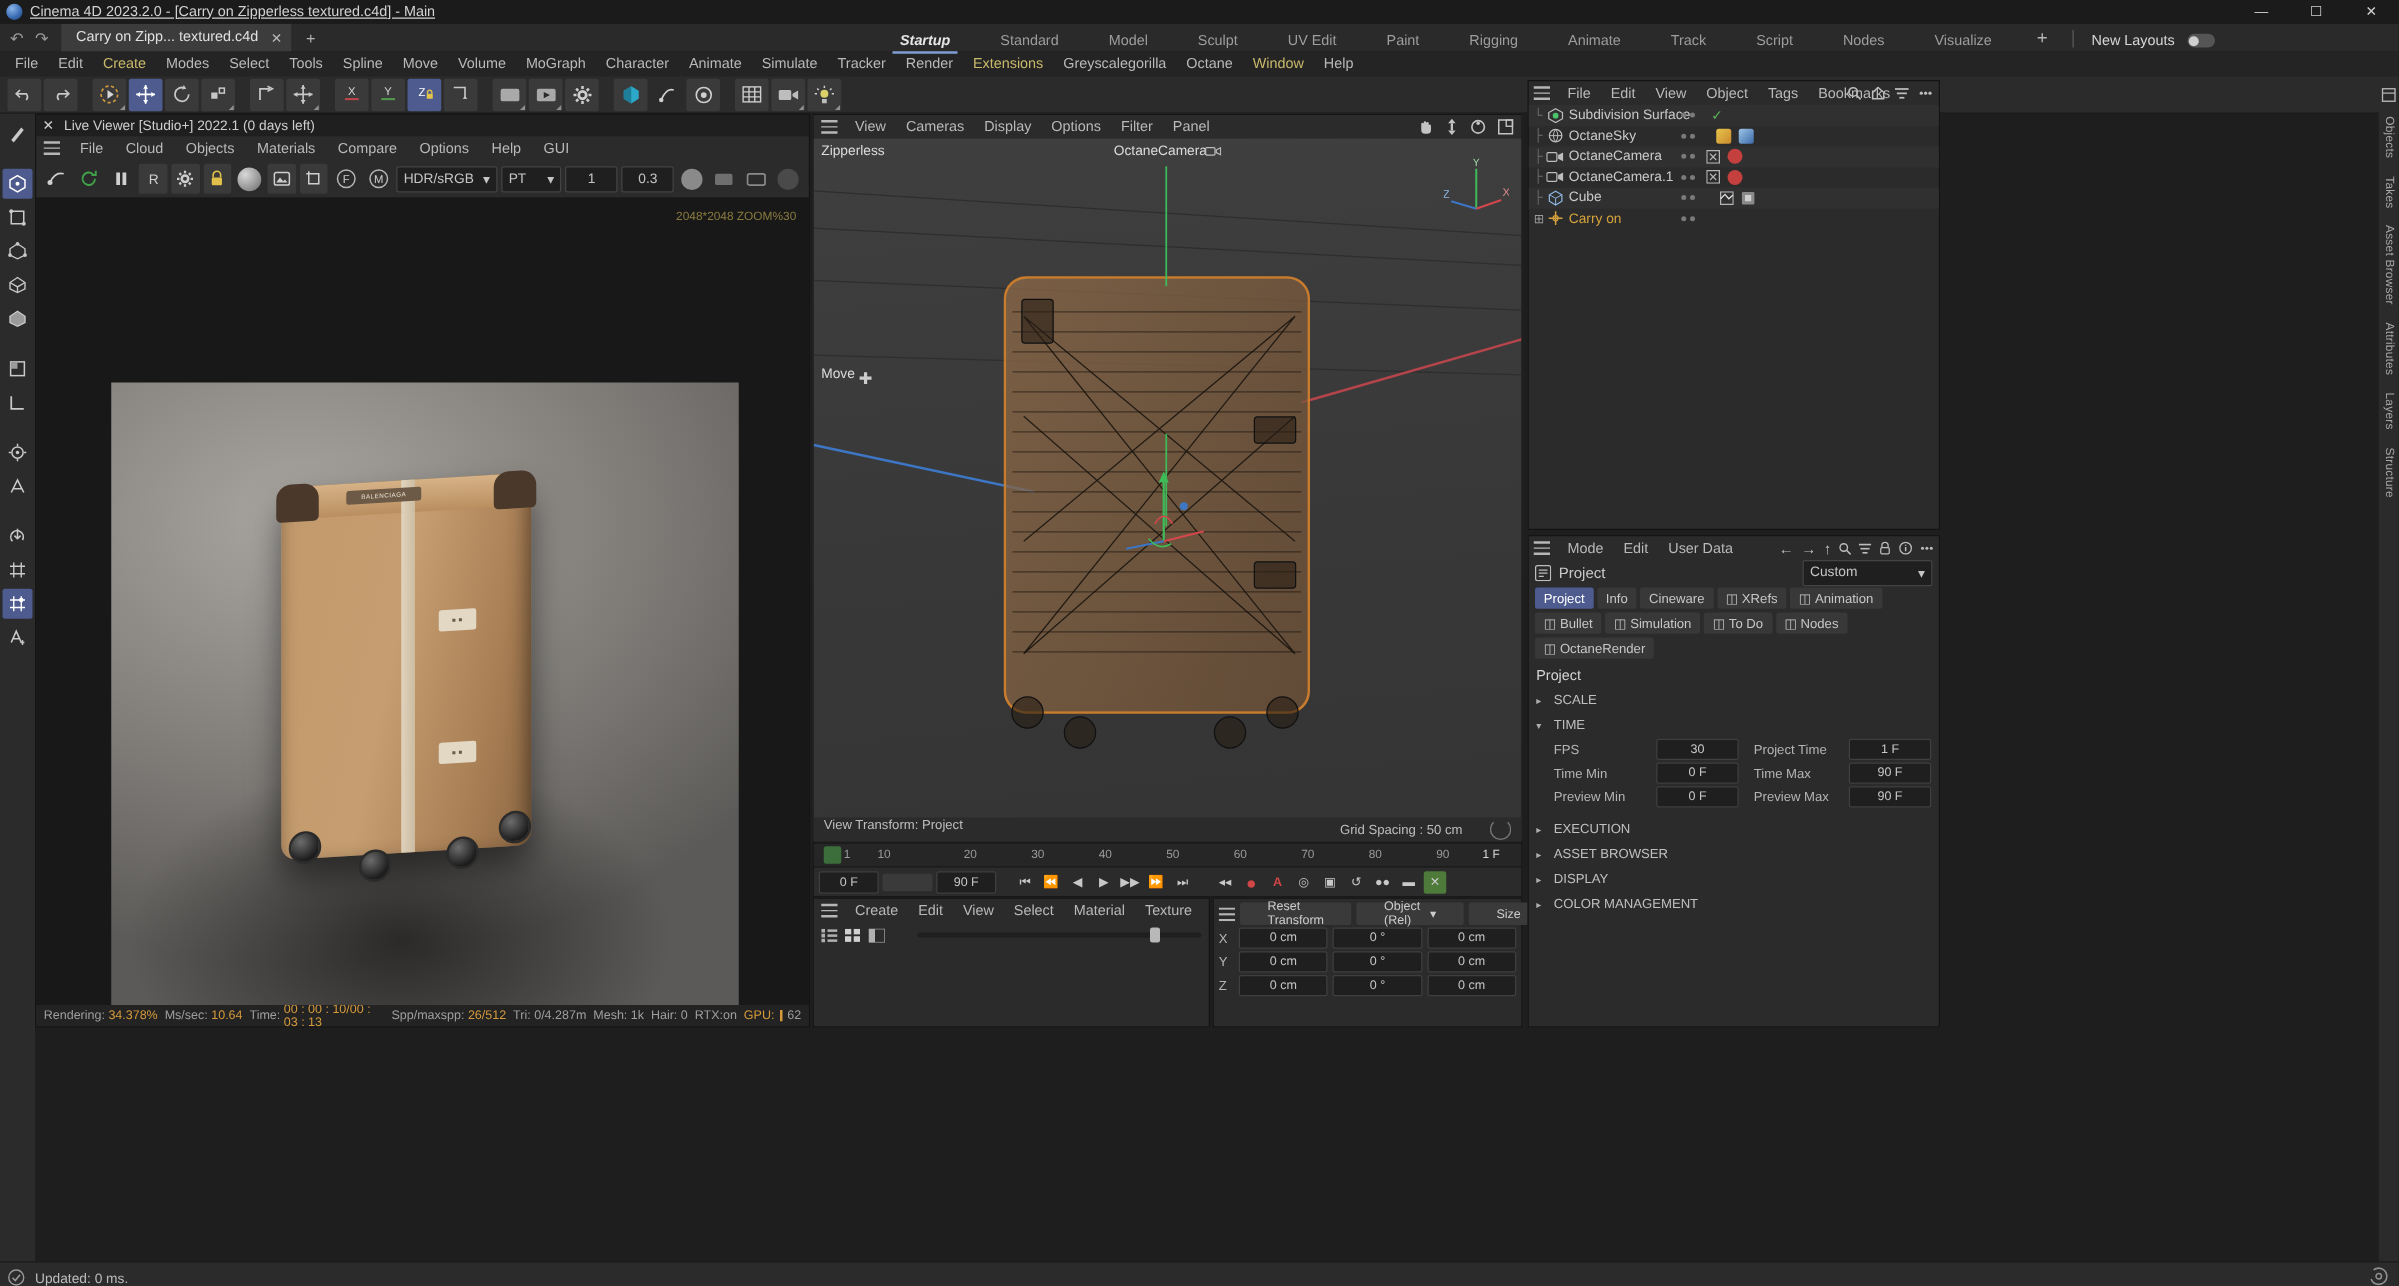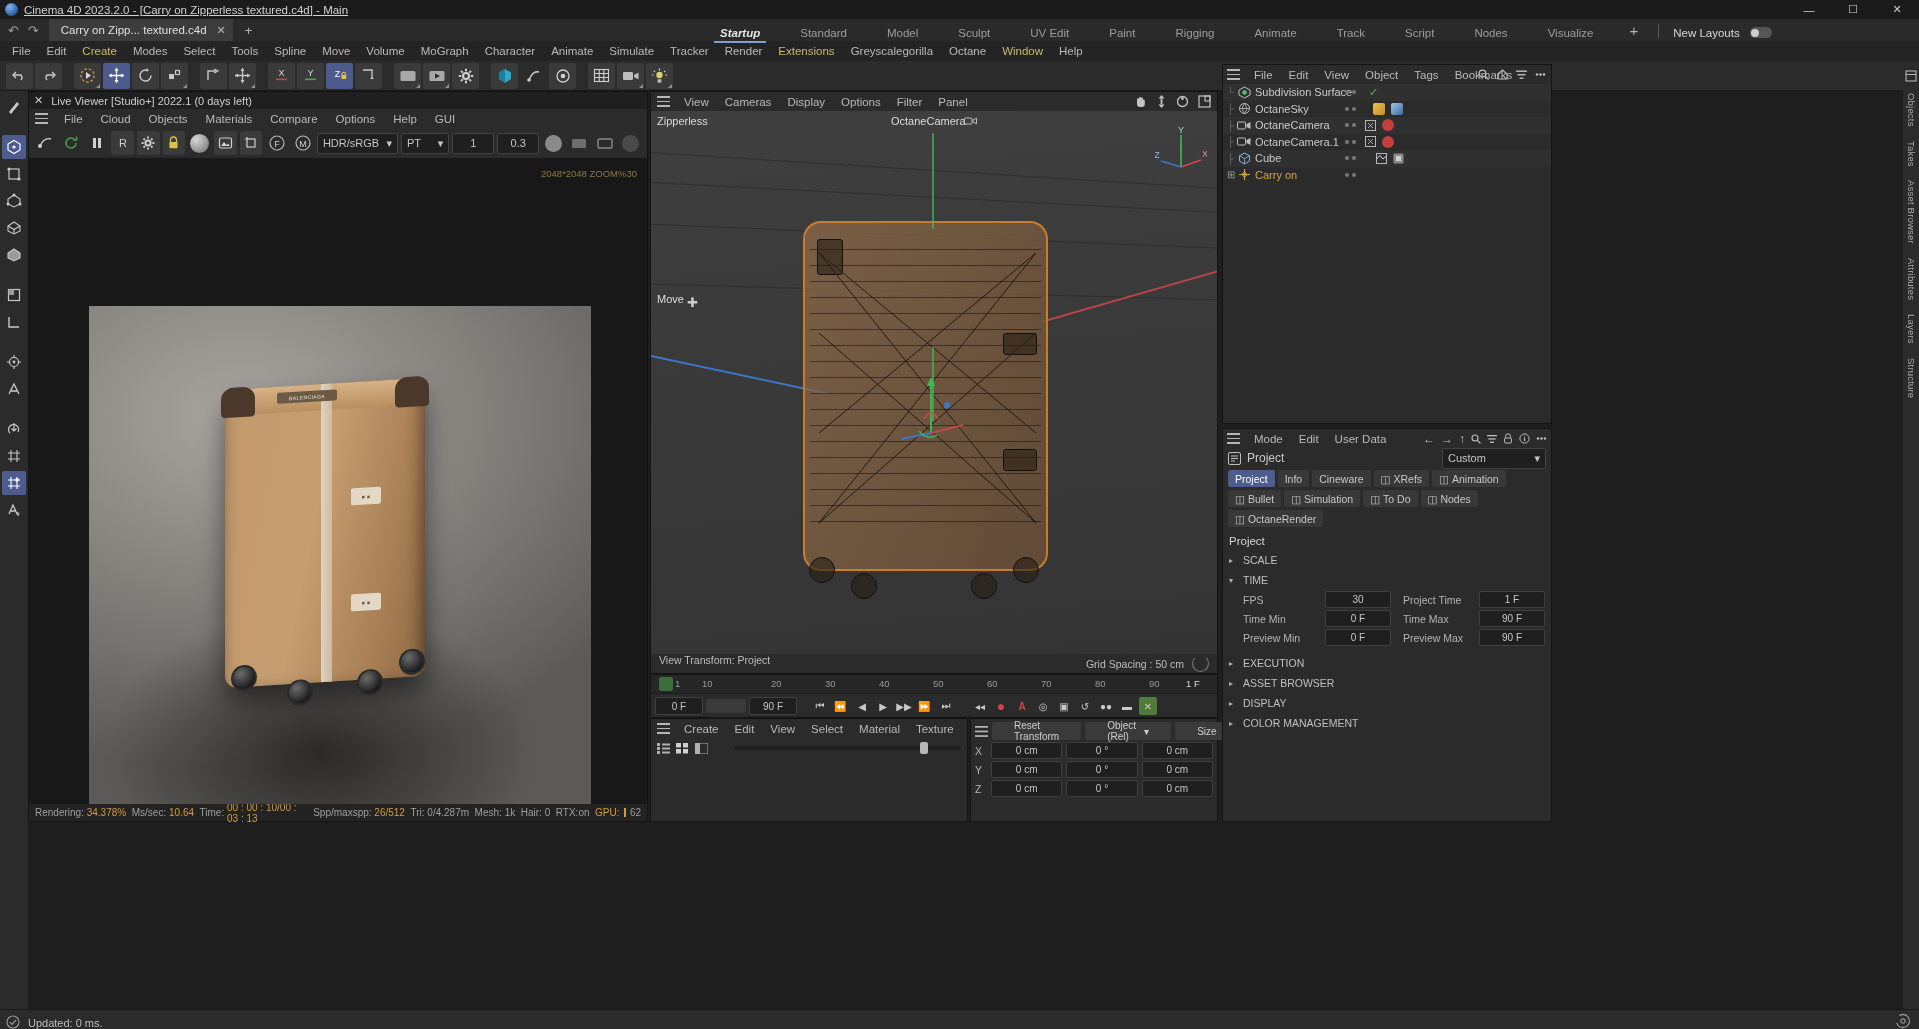--- a/index.html
+++ b/index.html
@@ -790,21 +790,21 @@
         <text x="26" y="6" font-size="9" fill="#9fd8a8" text-anchor="middle" font-family="Liberation Sans">Y</text>
         <line x1="26" y1="40" x2="46" y2="33" stroke="#d3474d" stroke-width="1.6"></line>
         <text x="50" y="30" font-size="9" fill="#e08b8f" text-anchor="middle" font-family="Liberation Sans">X</text>
         <line x1="26" y1="40" x2="6" y2="34" stroke="#3d76c4" stroke-width="1.6"></line>
         <text x="2" y="31" font-size="9" fill="#8fb6e3" text-anchor="middle" font-family="Liberation Sans">Z</text>
       </svg>
     </div>
 
     <div class="vpfooter">
       <span>View Transform: Project</span>
-      <span style="display:flex;align-items:center;gap:8px">
+      <span style="display:flex;align-items:center;gap:22px">
         <span>Grid Spacing : 50 cm</span>
         <span class="spin" style="width:17px;height:17px"></span>
       </span>
     </div>
   </div>
 
   <div class="timeline">
     <div class="tl-ruler">
       <div class="tl-green"></div>
       <div class="tl-tick" style="left:24px">1</div>

